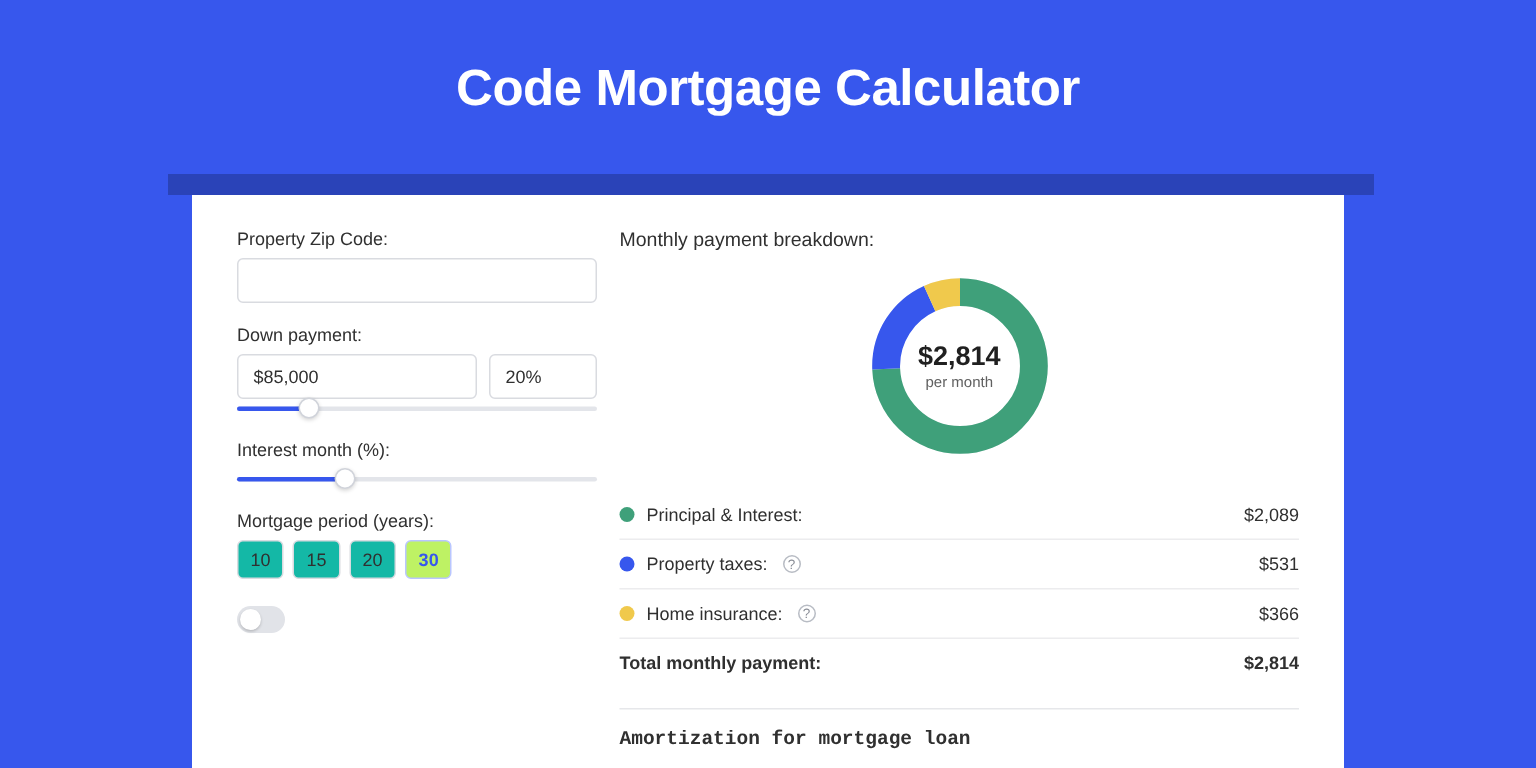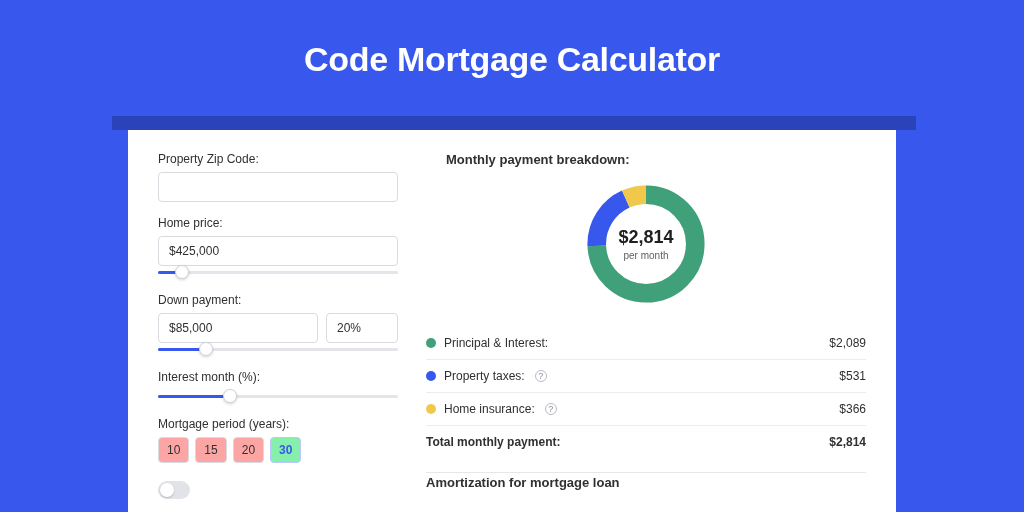--- a/index.html
+++ b/index.html
@@ -34,21 +34,21 @@
   }
   .card {
     position: absolute;
     top: 130px;
     left: 128px;
     right: 128px;
     bottom: 0;
     background: #fff;
     display: flex;
     padding: 22px 30px;
-    gap: 28px;
+    gap: 15px;
     overflow: hidden;
   }
   .left {
     width: 240px;
     flex: 0 0 240px;
     font-size: 12px;
     color: #303030;
   }
   .right {
     flex: 1;
@@ -105,44 +105,43 @@
     transform: translateX(-50%);
   }
   .group { margin-bottom: 14px; }
   .period-row { display: flex; gap: 6px; }
   .period-btn {
     border: 1px solid #d9dbe0;
     border-radius: 4px;
     padding: 5px 8px;
     font-size: 12px;
     cursor: pointer;
-    background: #fca5a5;
+    background: #14b8a6;
   }
   .period-btn.active {
-    background: #86efac;
+    background: #bef264;
     color: #3757ed;
     border-color: #b9c6ff;
     font-weight: 600;
   }
   .toggle-row { display: flex; align-items: center; gap: 10px; margin-top: 18px; }
   .toggle {
     width: 32px; height: 18px; border-radius: 9px;
     background: #e1e3e8; position: relative;
   }
   .toggle::after {
     content: ''; position: absolute; width: 14px; height: 14px;
     border-radius: 50%; background: #fff; top: 2px; left: 2px;
     box-shadow: 0 1px 2px rgba(0,0,0,0.2);
   }
 
   .section-title {
-    font-weight: 700;
+    font-weight: 400;
     font-size: 13px;
     margin-bottom: 12px;
-    margin-left: 20px;
   }
   .donut-wrap {
     display: flex;
     justify-content: center;
     margin: 6px 0 18px 0;
   }
   .donut {
     position: relative;
     width: 130px; height: 130px;
   }
@@ -174,49 +173,41 @@
   .help-icon {
     width: 12px; height: 12px; border-radius: 50%;
     border: 1px solid #b8bcc4; color: #8a8e97;
     display: inline-flex; align-items: center; justify-content: center;
     font-size: 9px; line-height: 1; margin-left: 2px;
   }
 
   .amort {
     border-top: 1px solid #e6e7ea;
     margin-top: 14px;
-    padding-top: 2px;
+    padding-top: 12px;
+    font-family: Liberation Mono, monospace;
   }
   .amort-title { font-weight: 700; font-size: 13px; margin-bottom: 10px; }
 </style>
 </head>
 <body>
 
 <div class="stage">
   <h1 class="title">Code Mortgage Calculator</h1>
   <div class="shadow-bar"></div>
 
   <div class="card">
 
     <div class="left">
 
       <div class="group">
         <div class="field-label">Property Zip Code:</div>
         <input class="text-input" value="" style="">
       </div>
 
-      <div class="group">
-        <div class="field-label">Home price:</div>
-        <input class="text-input" value="$425,000" style="">
-        <div class="slider">
-          <div class="slider-track"></div>
-          <div class="slider-fill" style="width:10%"></div>
-          <div class="slider-thumb" style="left:10%"></div>
-        </div>
-      </div>
 
       <div class="group">
         <div class="field-label">Down payment:</div>
         <div class="row2">
           <input class="text-input" value="$85,000" style="">
           <input class="text-input" value="20%" style="">
         </div>
         <div class="slider">
           <div class="slider-track"></div>
           <div class="slider-fill" style="width:20%"></div>

